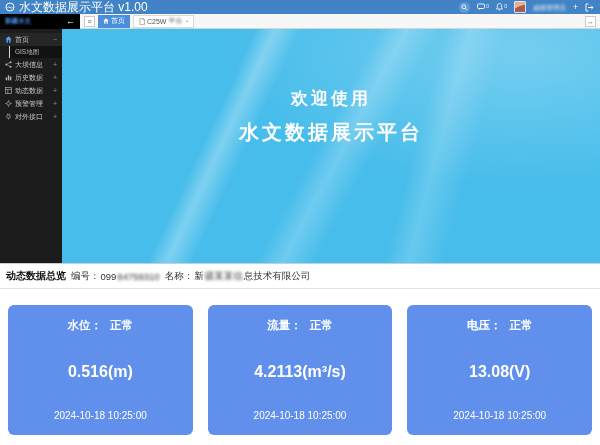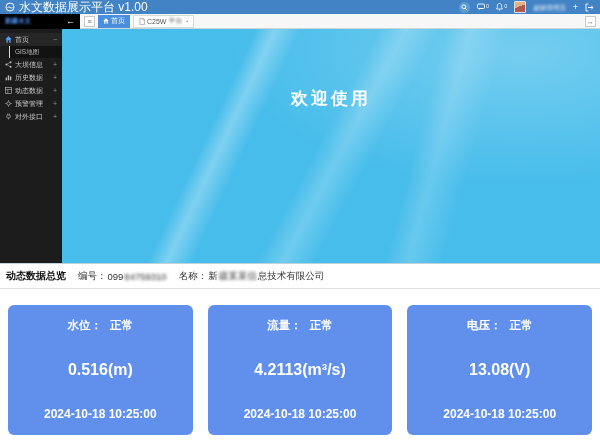--- a/index.html
+++ b/index.html
@@ -65,30 +65,30 @@
           color:#fff;text-align:center;font-weight:bold;}
   .banner-line1{margin-top:58px;font-size:17px;letter-spacing:3px;}
   .banner-line2{margin-top:9px;font-size:20px;letter-spacing:3px;}
 
   
   .overview{position:absolute;top:263px;left:0;width:600px;height:156px;background:#fff;
             border-top:1px solid #bfd2dc;box-sizing:border-box;}
   .ov-header{height:24px;display:flex;align-items:center;border-bottom:1px solid #e1e1e1;
              padding-left:6px;font-size:9.5px;color:#333;}
   .ov-title{font-weight:bold;font-size:10px;color:#111;}
-  .ov-label{margin-left:12px;}
+  .ov-label{margin-left:5px;}
   .ov-val{margin-left:1px;}
   .cards{display:flex;gap:15px;padding:0 8px;margin-top:16px;}
   .card{flex:1;height:130px;background:#6090ec;border-radius:6px;color:#fff;
         display:flex;flex-direction:column;justify-content:space-between;align-items:center;
         padding:13px 0 14px 0;box-sizing:border-box;}
   .card-title{font-size:11.5px;font-weight:bold;}
   .card-status{margin-left:8px;}
   .card-value{font-size:16px;font-weight:bold;}
-  .card-time{font-size:12px;font-weight:bold;}
+  .card-time{font-size:10px;font-weight:normal;}
 </style>
 </head>
 <body>
 
 <div class="screen">
 
   <div class="navbar">
     <span class="logo">
       <svg width="10" height="10" viewBox="0 0 10 10">
         <circle cx="5" cy="5" r="4" fill="none" stroke="#fff" stroke-width="1"></circle>
@@ -211,20 +211,21 @@
         <line x1="6.2" y1="0.8" x2="6.2" y2="3" stroke="#b9b9b9" stroke-width="0.9"></line>
         <line x1="5" y1="7" x2="5" y2="9.2" stroke="#b9b9b9" stroke-width="0.9"></line>
       </svg>
       <span>对外接口</span>
       <span class="mi-toggle">+</span>
     </div>
   </div>
 
   <div class="banner">
     <div class="banner-line1">欢迎使用</div>
+    <div class="banner-line2">水文数据展示平台</div>
   </div>
 
   <div class="overview">
     <div class="ov-header">
       <span class="ov-title">动态数据总览</span>
       <span class="ov-label">编号：</span>
       <span class="ov-val">099</span>
       <span class="ov-val blur">84759310</span>
       <span class="ov-label">名称：</span>
       <span class="ov-val">新</span>

